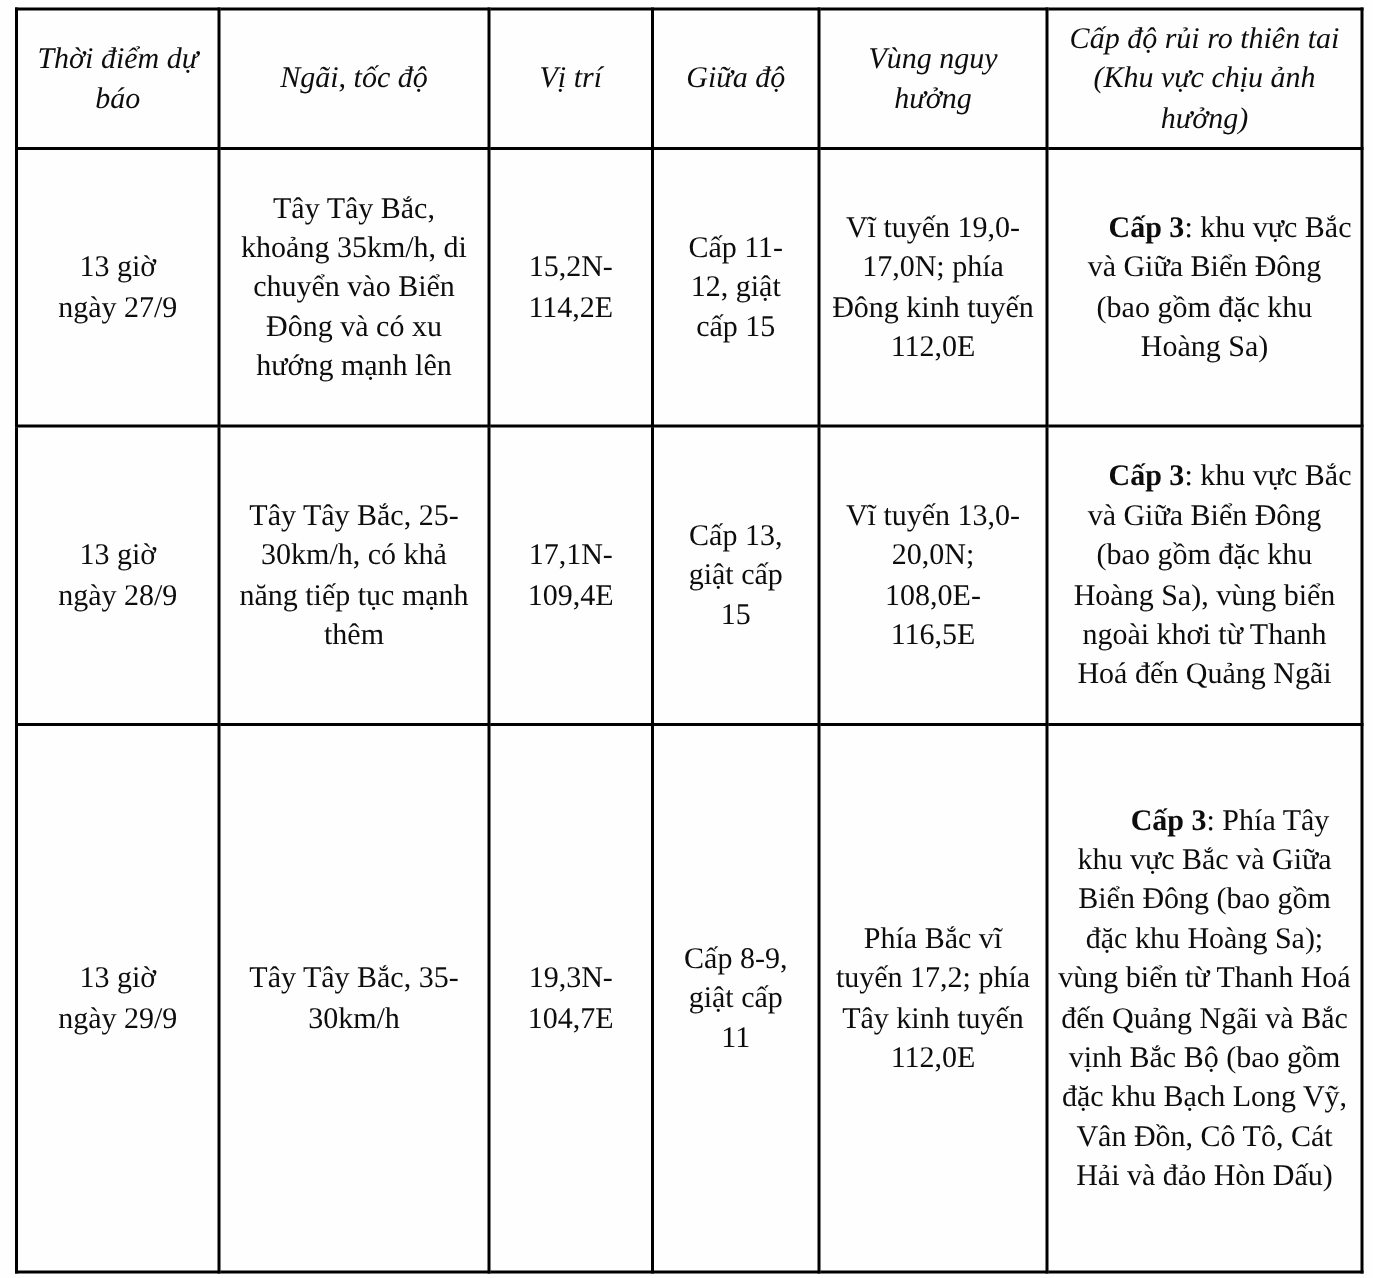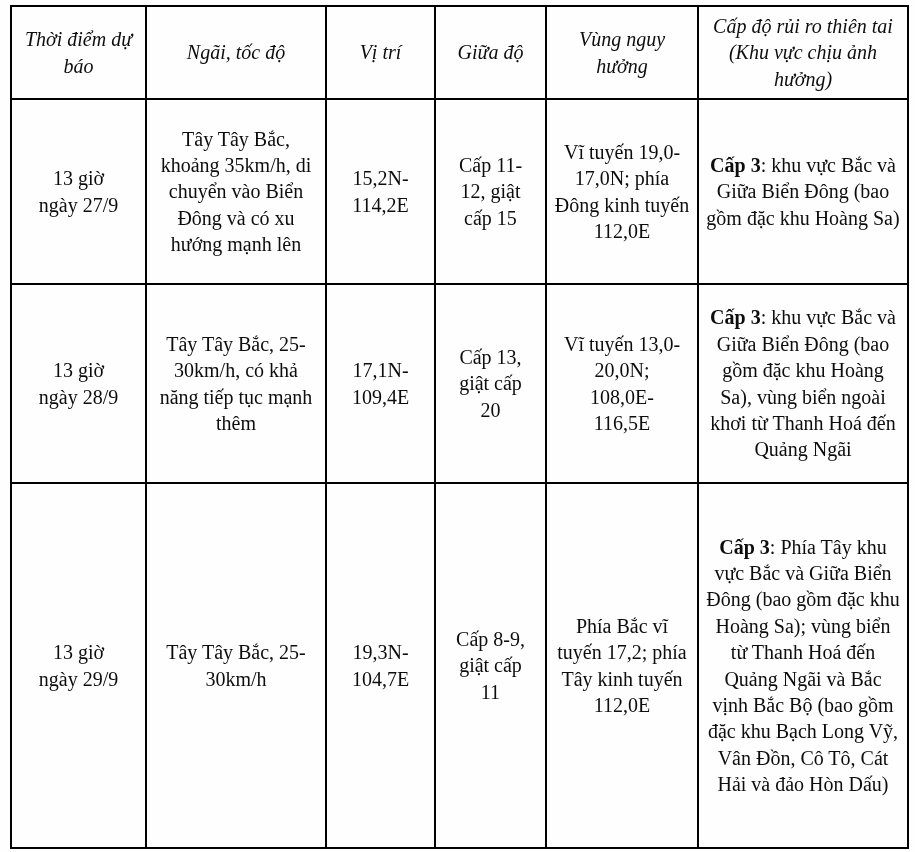--- a/index.html
+++ b/index.html
@@ -40,21 +40,21 @@
   .col-direction { width: 180px; }
   .col-position  { width: 109px; }
   .col-intensity { width: 111px; }
   .col-danger    { width: 152px; }
   .col-risk      { width: 210px; }
   tr.header-row { height: 93px; }
   tr.row-1 { height: 185px; }
   tr.row-2 { height: 199px; }
   tr.row-3 { height: 365px; }
   .preline { white-space: pre-line; }
-  .risk-bold { font-weight: bold; }
+  .risk-bold { font-weight: bold; margin-left: 34px; }
 </style>
 </head>
 <body>
 
 <div class="page">
   <table class="forecast">
     <colgroup>
       <col class="col-time">
       <col class="col-direction">
       <col class="col-position">
@@ -86,30 +86,30 @@
         <td><b class="risk-bold">Cấp 3</b><span>: khu vực Bắc và Giữa Biển Đông (bao gồm đặc khu Hoàng Sa)</span></td>
       </tr>
       <tr class="row-2">
         <td class="preline">13 giờ
 ngày 28/9</td>
         <td>Tây Tây Bắc, 25-30km/h, có khả năng tiếp tục mạnh thêm</td>
         <td class="preline">17,1N-
 109,4E</td>
         <td class="preline">Cấp 13,
 giật cấp
-20</td>
+15</td>
         <td class="preline">Vĩ tuyến 13,0-20,0N;
 108,0E-
 116,5E</td>
         <td><b class="risk-bold">Cấp 3</b><span>: khu vực Bắc và Giữa Biển Đông (bao gồm đặc khu Hoàng Sa), vùng biển ngoài khơi từ Thanh Hoá đến Quảng Ngãi</span></td>
       </tr>
       <tr class="row-3">
         <td class="preline">13 giờ
 ngày 29/9</td>
-        <td>Tây Tây Bắc, 25-30km/h</td>
+        <td>Tây Tây Bắc, 35-30km/h</td>
         <td class="preline">19,3N-
 104,7E</td>
         <td class="preline">Cấp 8-9,
 giật cấp
 11</td>
         <td class="preline">Phía Bắc vĩ tuyến 17,2; phía Tây kinh tuyến 112,0E</td>
         <td><b class="risk-bold">Cấp 3</b><span>: Phía Tây khu vực Bắc và Giữa Biển Đông (bao gồm đặc khu Hoàng Sa); vùng biển từ Thanh Hoá đến Quảng Ngãi và Bắc vịnh Bắc Bộ (bao gồm đặc khu Bạch Long Vỹ, Vân Đồn, Cô Tô, Cát Hải và đảo Hòn Dấu)</span></td>
       </tr>
     </tbody>
   </table>

